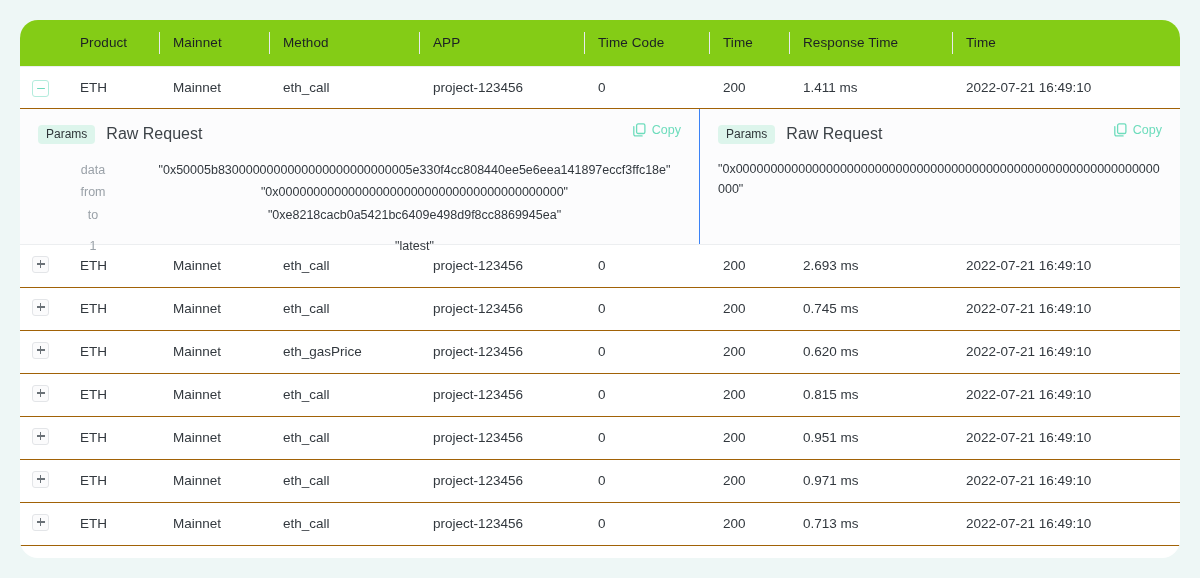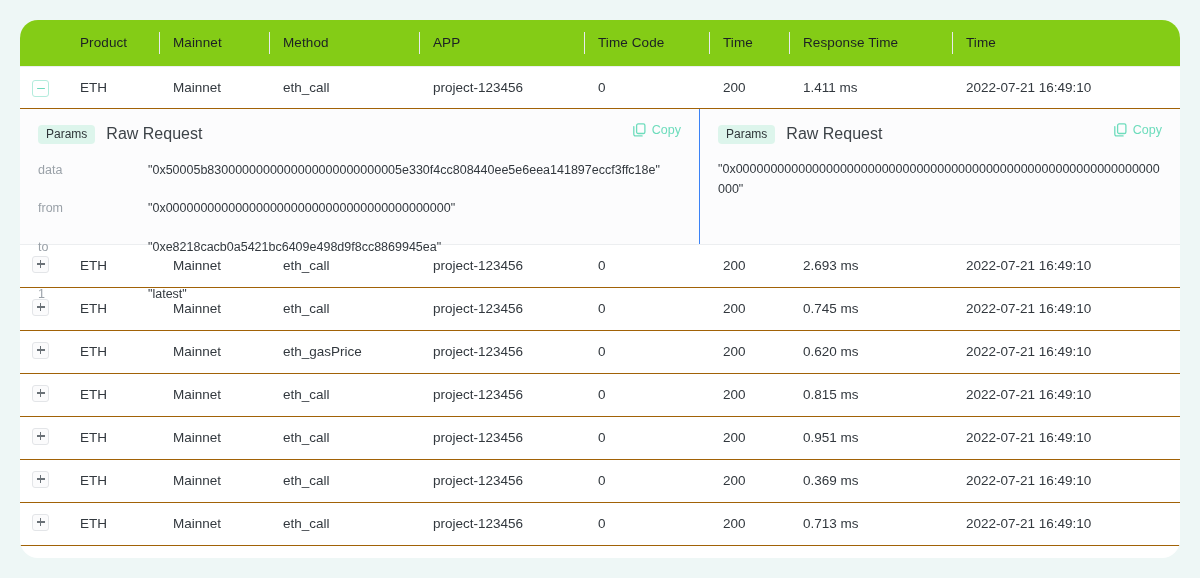--- a/index.html
+++ b/index.html
@@ -185,22 +185,23 @@
   .copy-label {
     font-size: 12.5px;
     color: #6ddcbc;
   }
   .copy-icon { display: block; }
 
   
   .params {
     display: grid;
     grid-template-columns: 110px 1fr;
-    row-gap: 16px;
+    row-gap: 0;
     font-size: 12.5px;
+    text-align: center;
   }
   .p-key {
     color: #9aa1a8;
     line-height: 22.5px;
     white-space: nowrap;
   }
   .p-val {
     color: #32383e;
     line-height: 22.5px;
     word-break: break-all;
@@ -385,21 +386,21 @@
       <tr class="data-row">
         <td class="cell-exp">
           <span class="toggle-box plus"></span>
         </td>
         <td>ETH</td>
         <td>Mainnet</td>
         <td>eth_call</td>
         <td>project-123456</td>
         <td>0</td>
         <td>200</td>
-        <td>0.369 ms</td>
+        <td>0.971 ms</td>
         <td>2022-07-21 16:49:10</td>
       </tr>
 
       <tr class="data-row">
         <td class="cell-exp">
           <span class="toggle-box plus"></span>
         </td>
         <td>ETH</td>
         <td>Mainnet</td>
         <td>eth_call</td>

